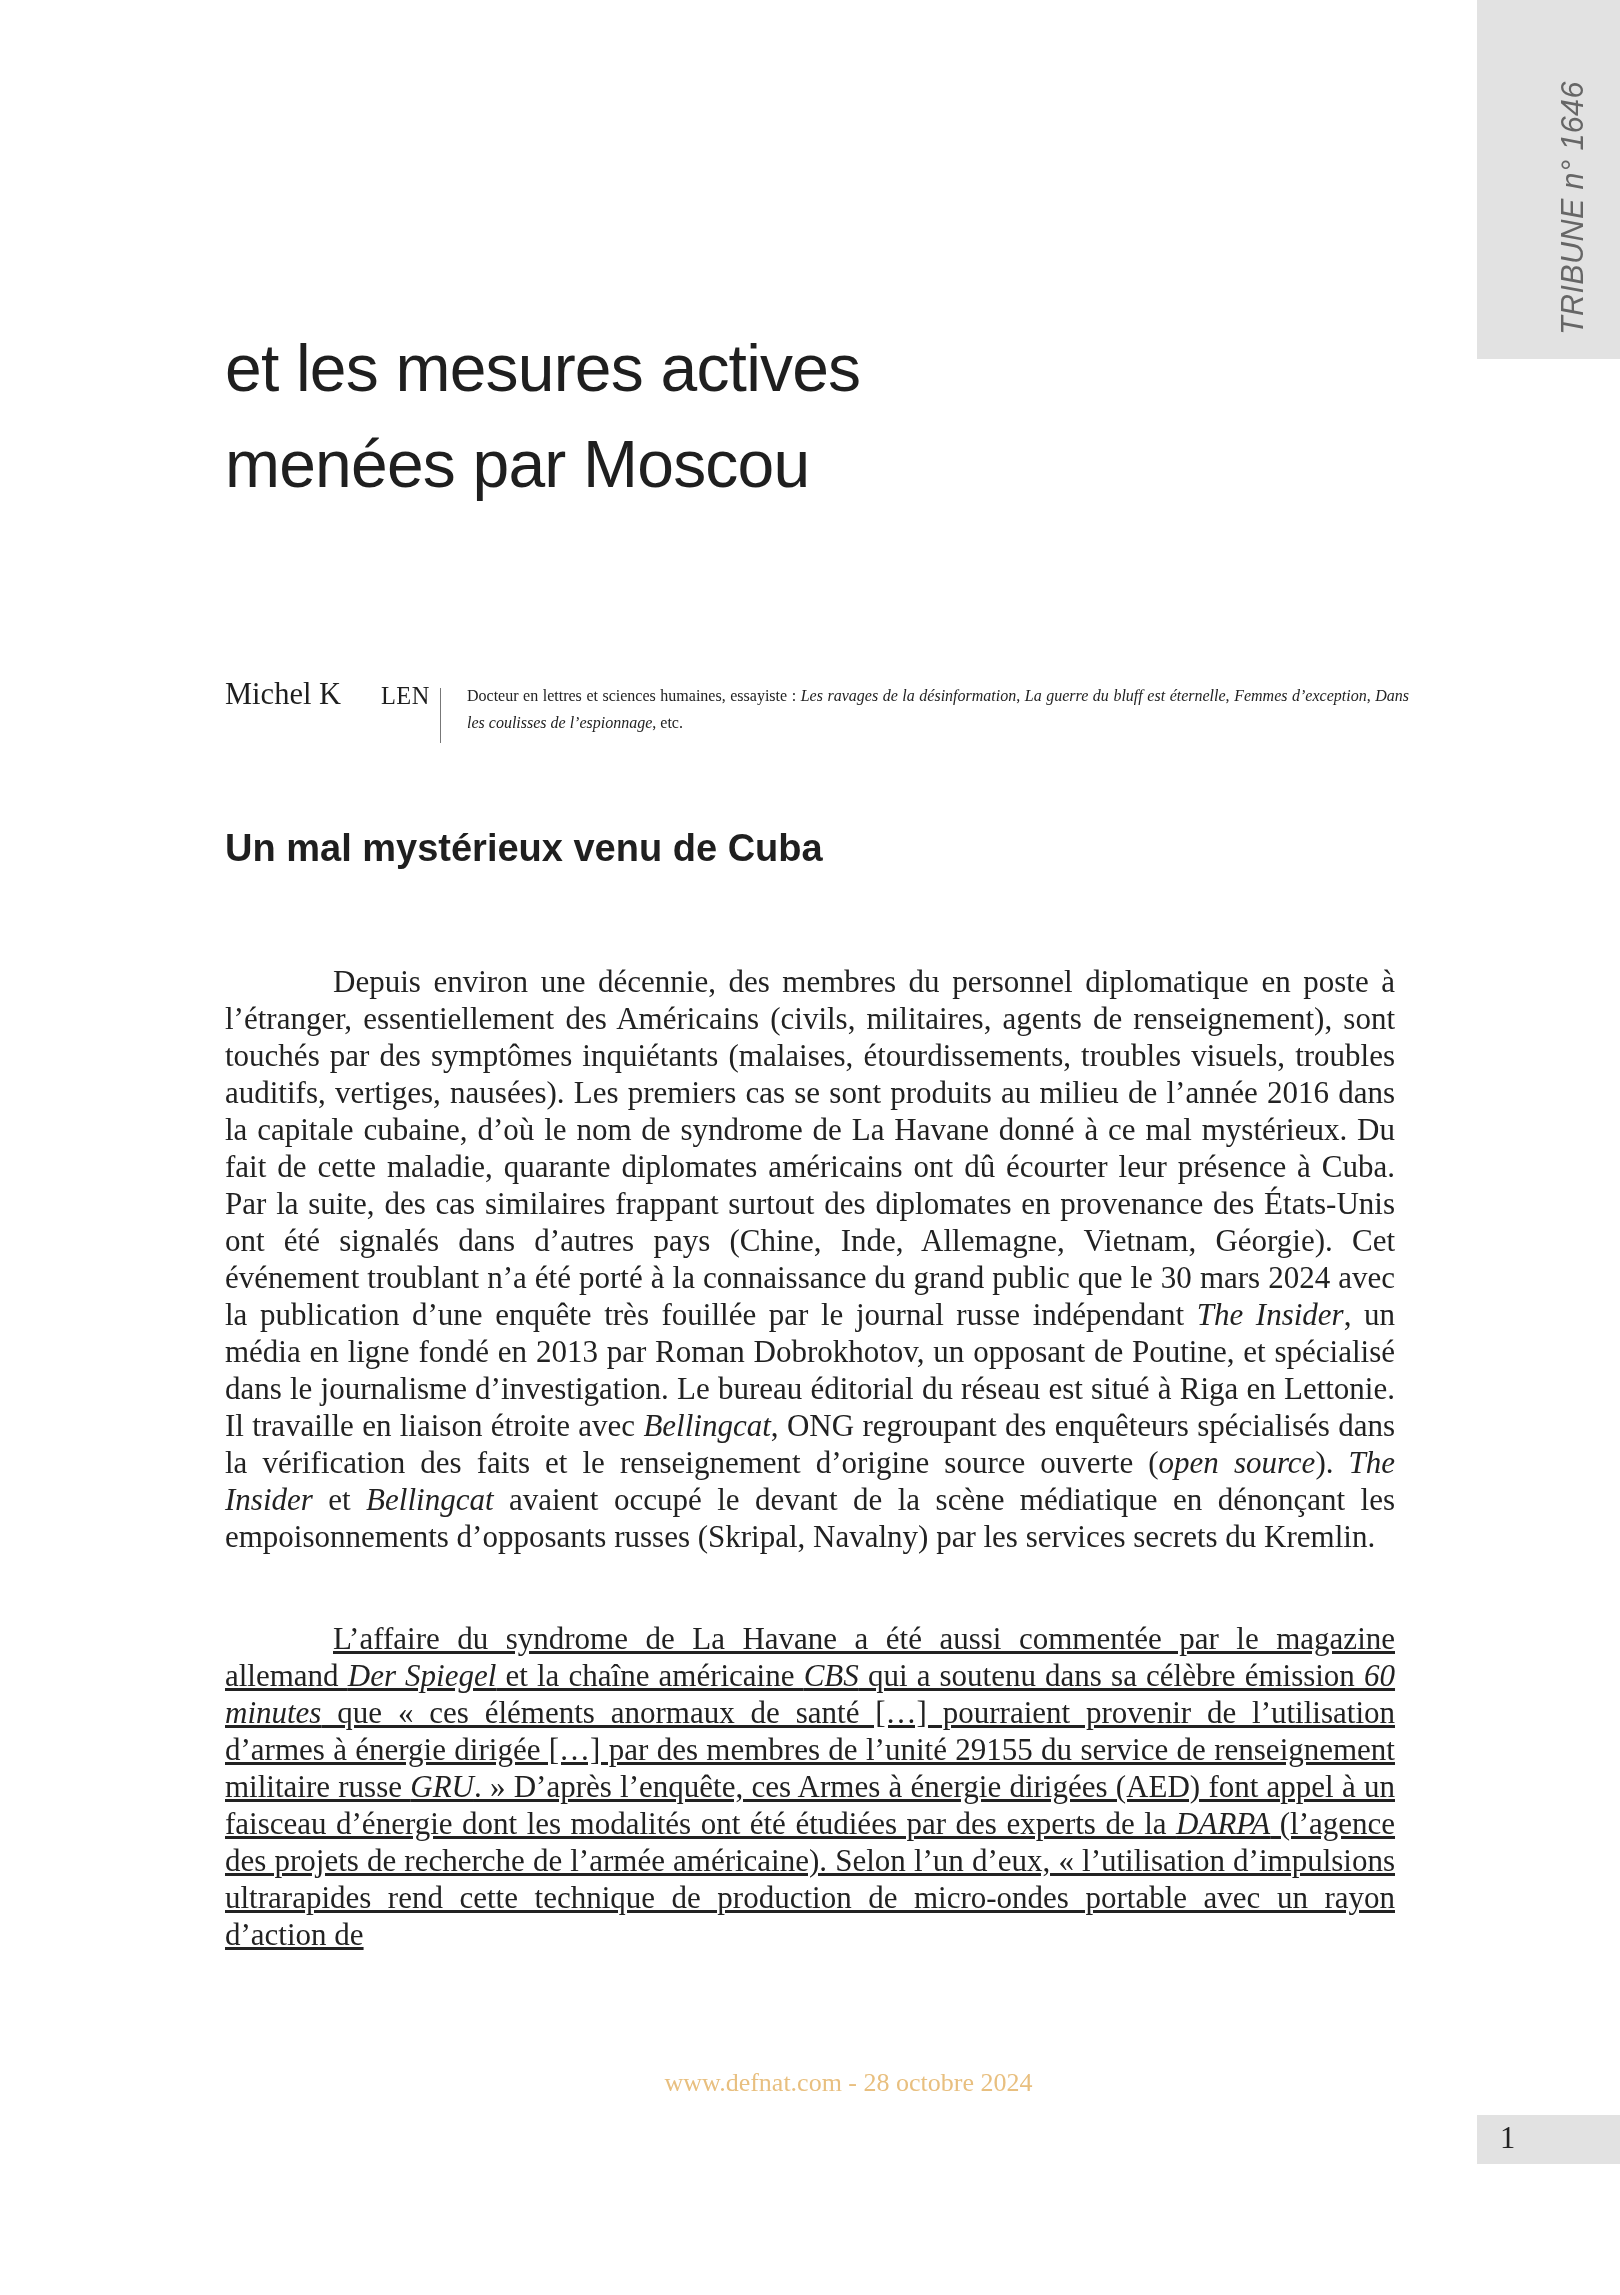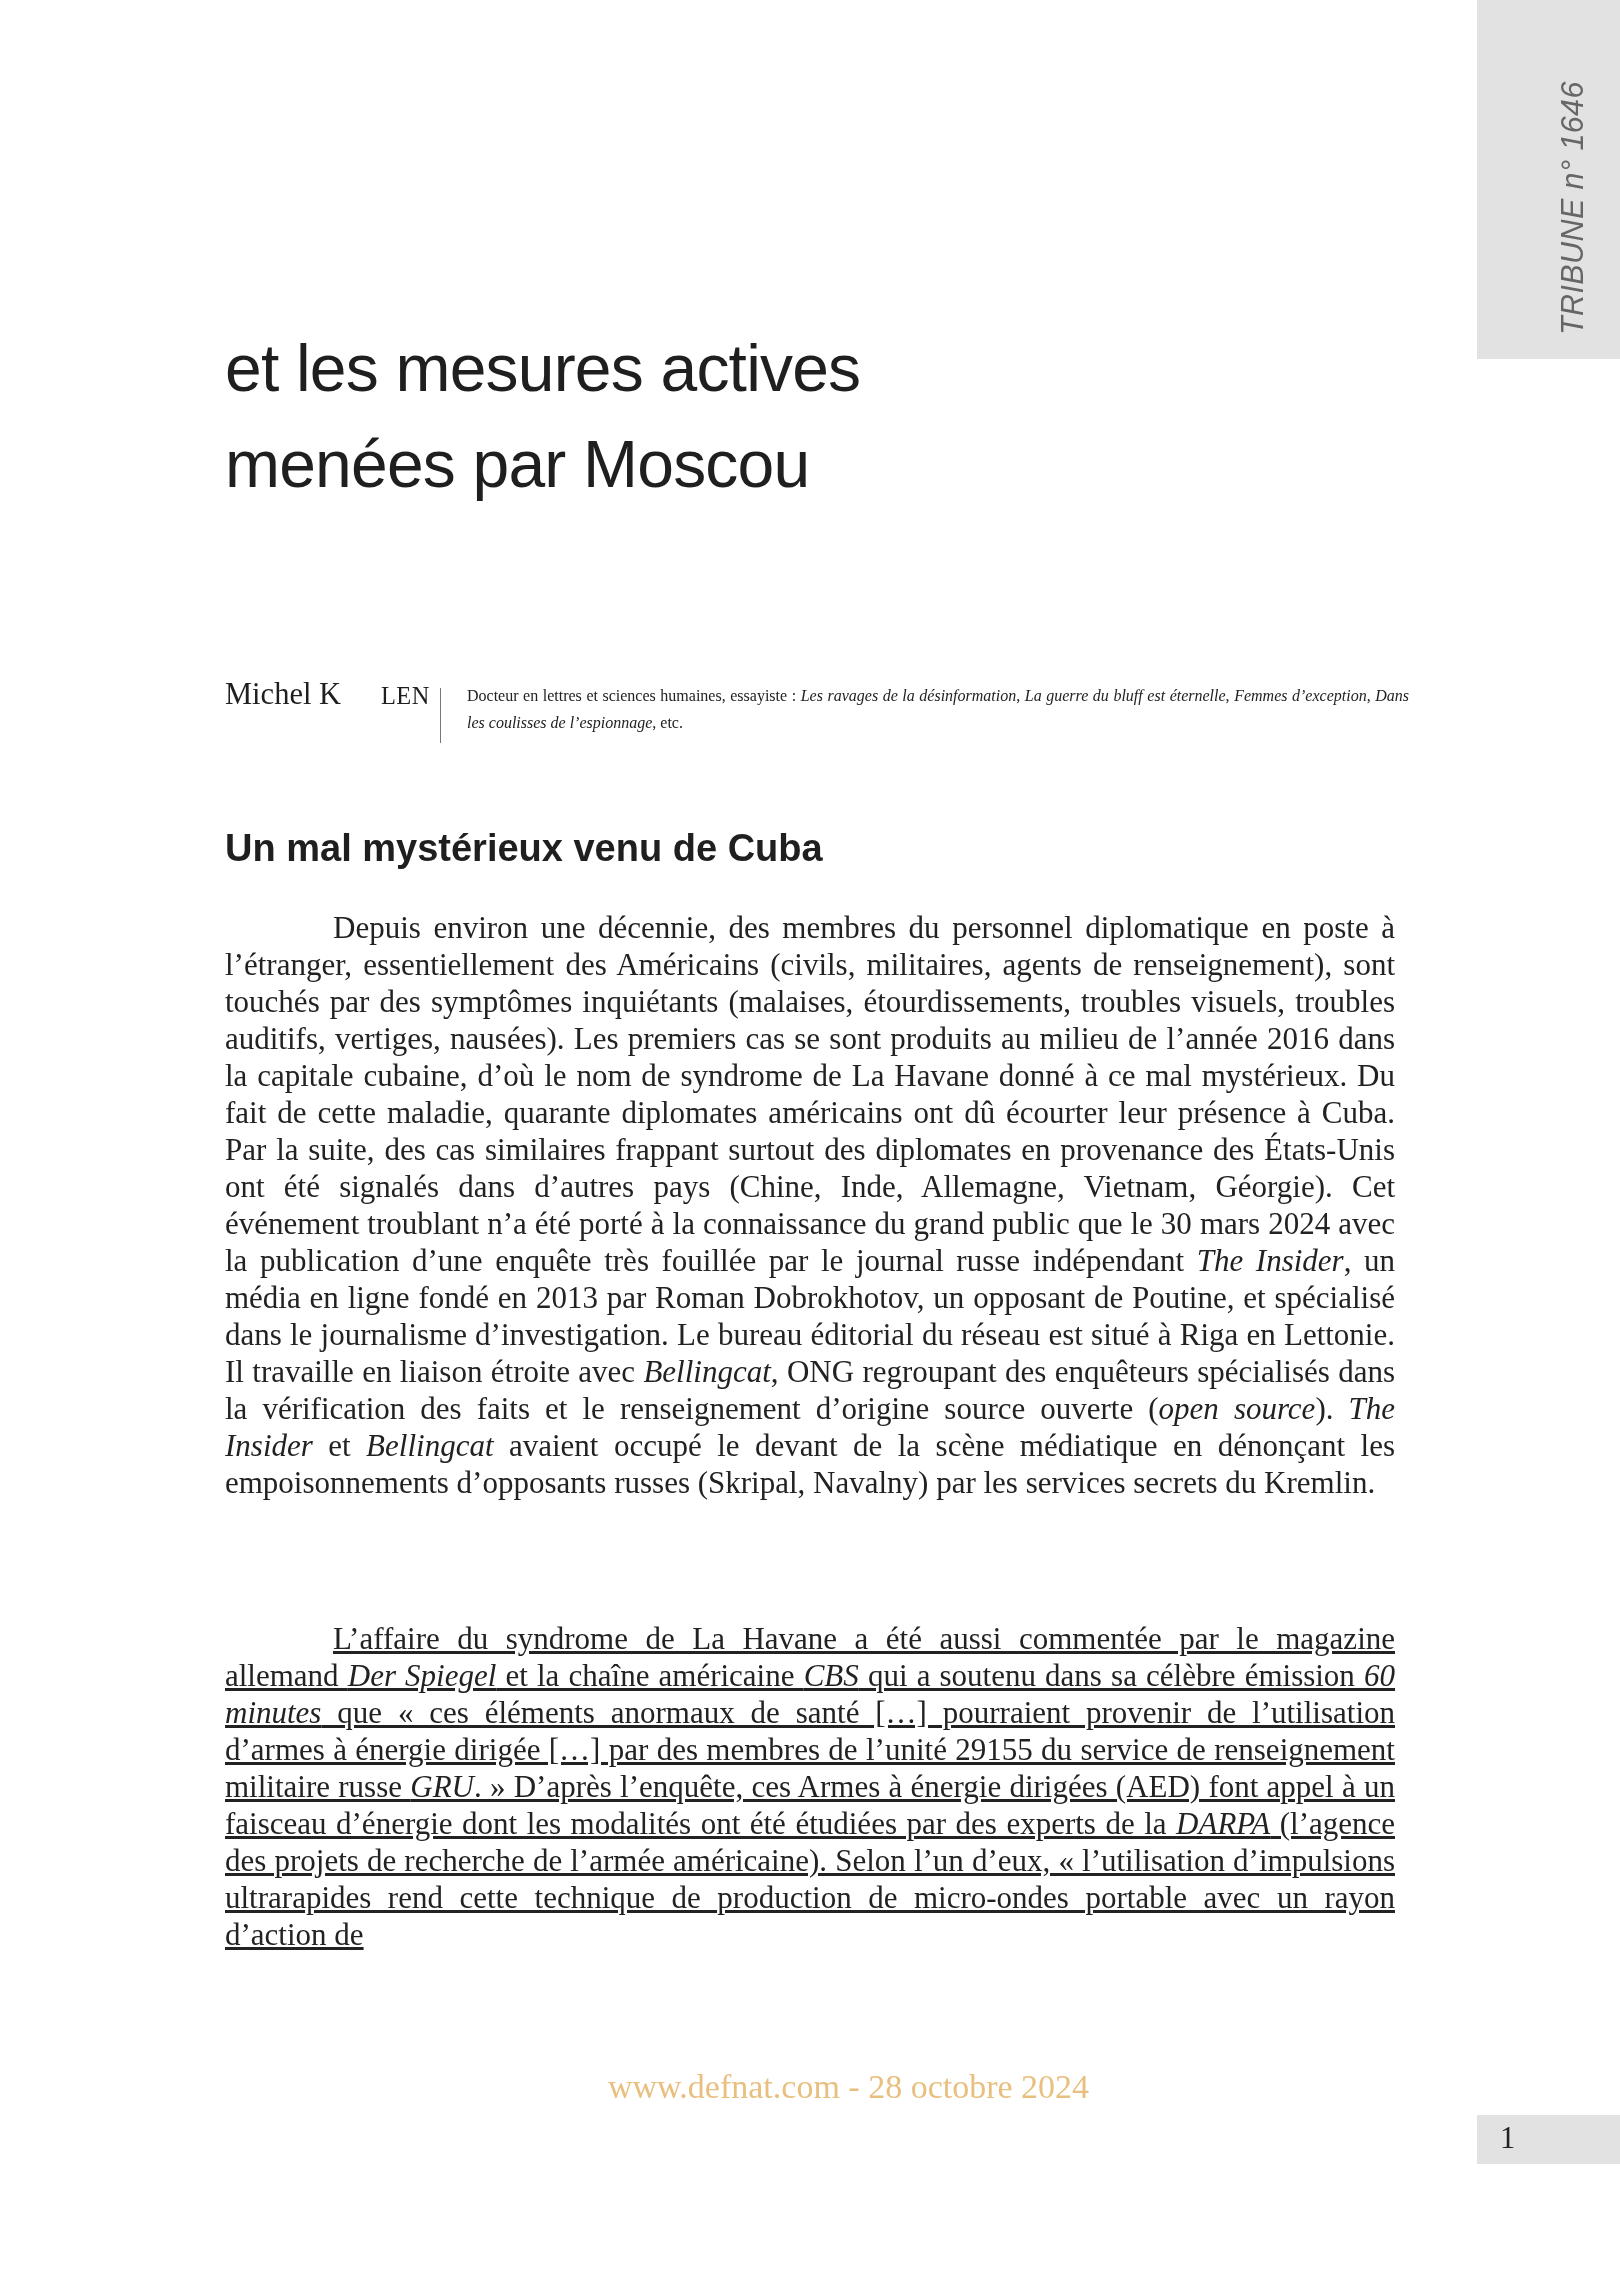--- a/index.html
+++ b/index.html
@@ -44,27 +44,27 @@
     font-family: "Liberation Sans", sans-serif; font-weight: bold; font-size: 38px;
     color: #1f1f1f; margin: 0;
   }
 
   .body-text {
     position: absolute; left: 225px; width: 1170px;
     font-family: "Liberation Serif", serif; font-size: 31px; line-height: 37px;
     color: #222; text-align: justify; margin: 0; text-indent: 108px;
     hyphens: manual;
   }
-  .p1 { top: 909px; }
+  .p1 { top: 963px; }
   .p2 { top: 1620px; text-decoration: underline; }
   .body-text i { font-style: italic; }
 
   .footer {
     position: absolute; left: 0; width: 1620px; top: 2068px; text-align: center;
-    font-family: "Liberation Serif", serif; font-size: 34px; color: #e8bf7f;
+    font-family: "Liberation Serif", serif; font-size: 26px; color: #e8bf7f;
     padding-right: 61px; box-sizing: border-box;
   }
   .footer span { position: relative; left: 69px; }
 
   .page-tab {
     position: absolute; left: 1477px; top: 2115px; width: 143px; height: 49px;
     background: #e2e2e2;
   }
   .page-number {
     position: absolute; left: 23px; top: 6.1px;

